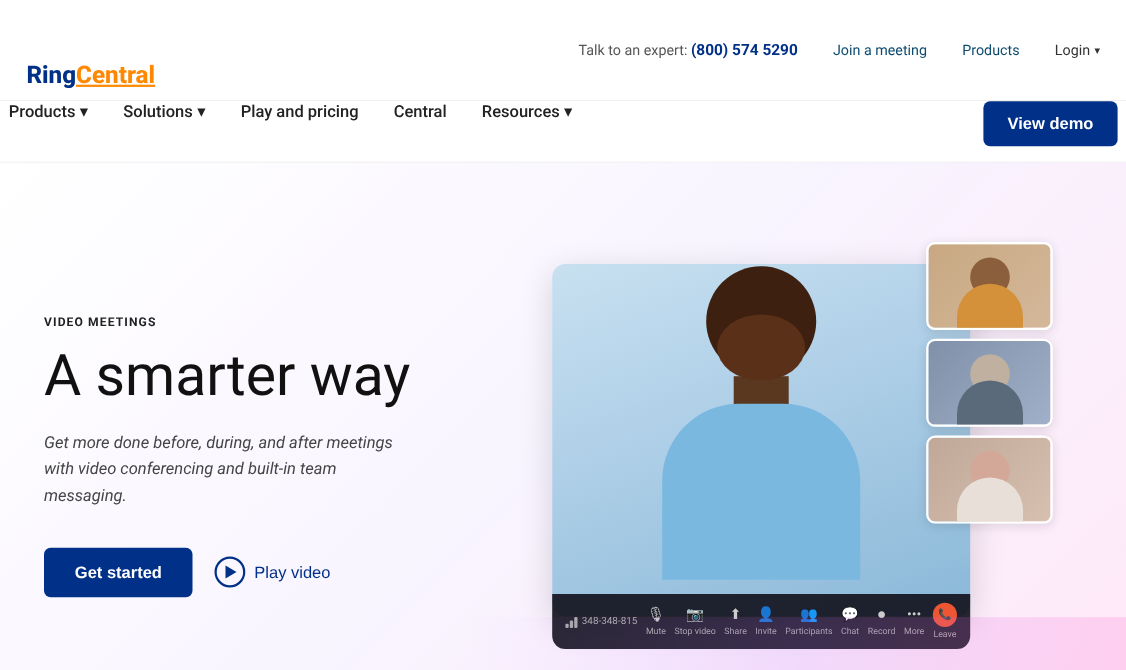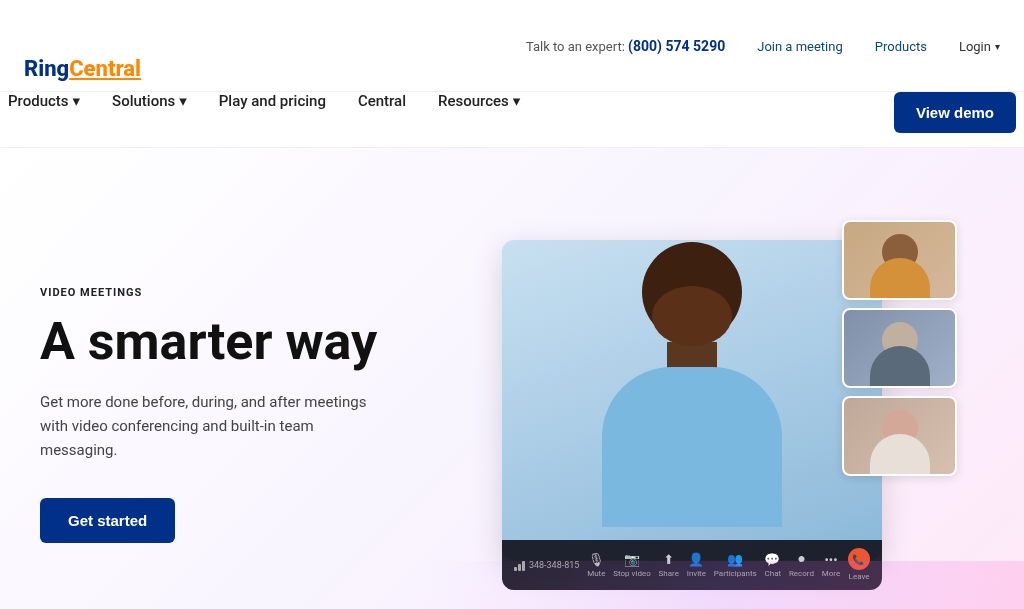--- a/index.html
+++ b/index.html
@@ -68,31 +68,32 @@
     .hero-tag {
       font-size: 11px;
       font-weight: 700;
       color: #222;
       letter-spacing: 1px;
       text-transform: uppercase;
       margin-bottom: 16px;
     }
     .hero-title {
       font-size: 52px;
-      font-weight: 700;
+      font-weight: 400;
       color: #111;
       line-height: 1.05;
       margin-bottom: 20px;
     }
     .hero-desc {
       font-size: 15px;
       color: #444;
       line-height: 1.6;
       margin-bottom: 36px;
       max-width: 340px;
+      font-style: italic;
     }
     .hero-actions { display: flex; align-items: center; gap: 20px; }
     .get-started-btn {
       background: #003087;
       color: #fff;
       border: none;
       padding: 14px 28px;
       border-radius: 6px;
       font-size: 15px;
       font-weight: 600;
@@ -309,20 +310,24 @@
 
 <div class="hero">
   <div class="hero-left">
     <div class="hero-tag">VIDEO MEETINGS</div>
     <div class="hero-title">
       <span>A smarter way</span><br>
     </div>
     <div class="hero-desc">Get more done before, during, and after meetings with video conferencing and built-in team messaging.</div>
     <div class="hero-actions">
       <button class="get-started-btn">Get started</button>
+      <button class="play-video-btn">
+        <span class="play-icon"></span>
+        <span>Play video</span>
+      </button>
     </div>
   </div>
 
   <div class="hero-right">
     <div class="video-container">
 
       <div class="main-video">
 
         <div style="position:absolute;bottom:48px;left:50%;transform:translateX(-50%);width:220px;height:270px;">
 

